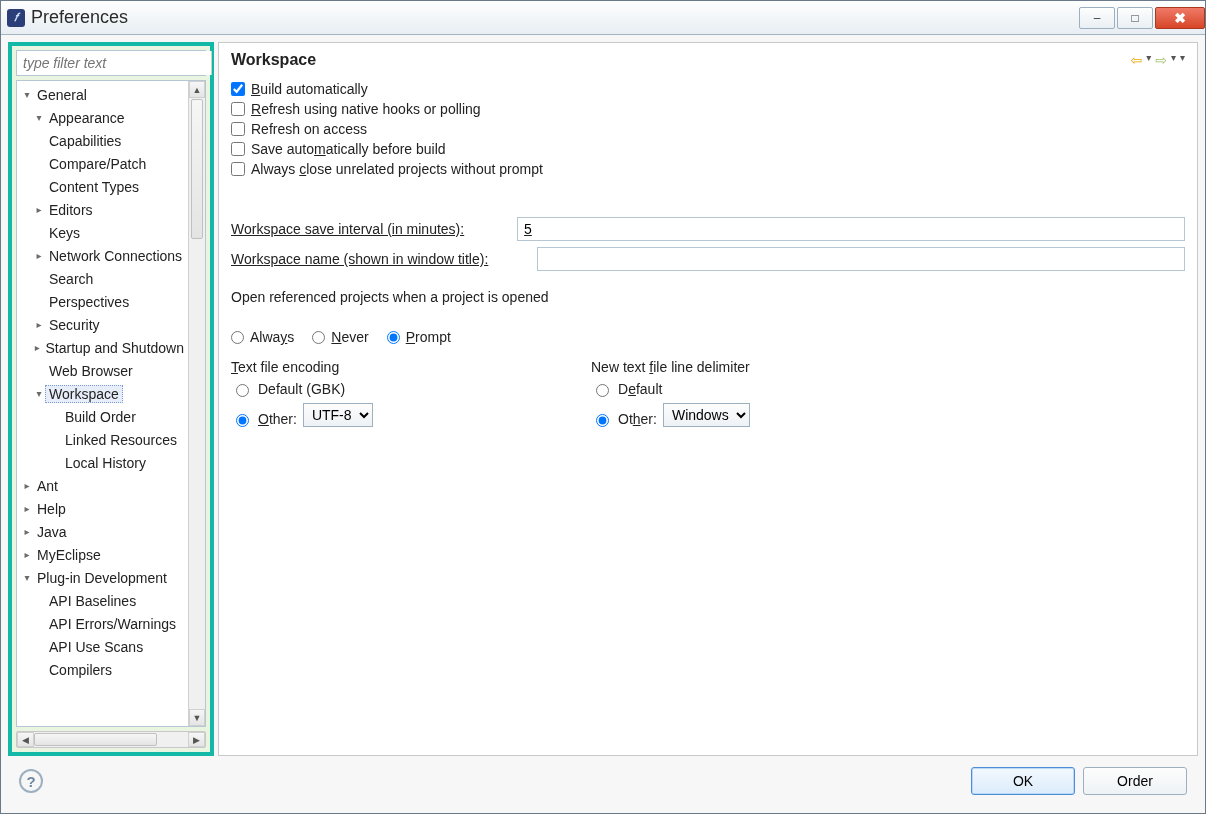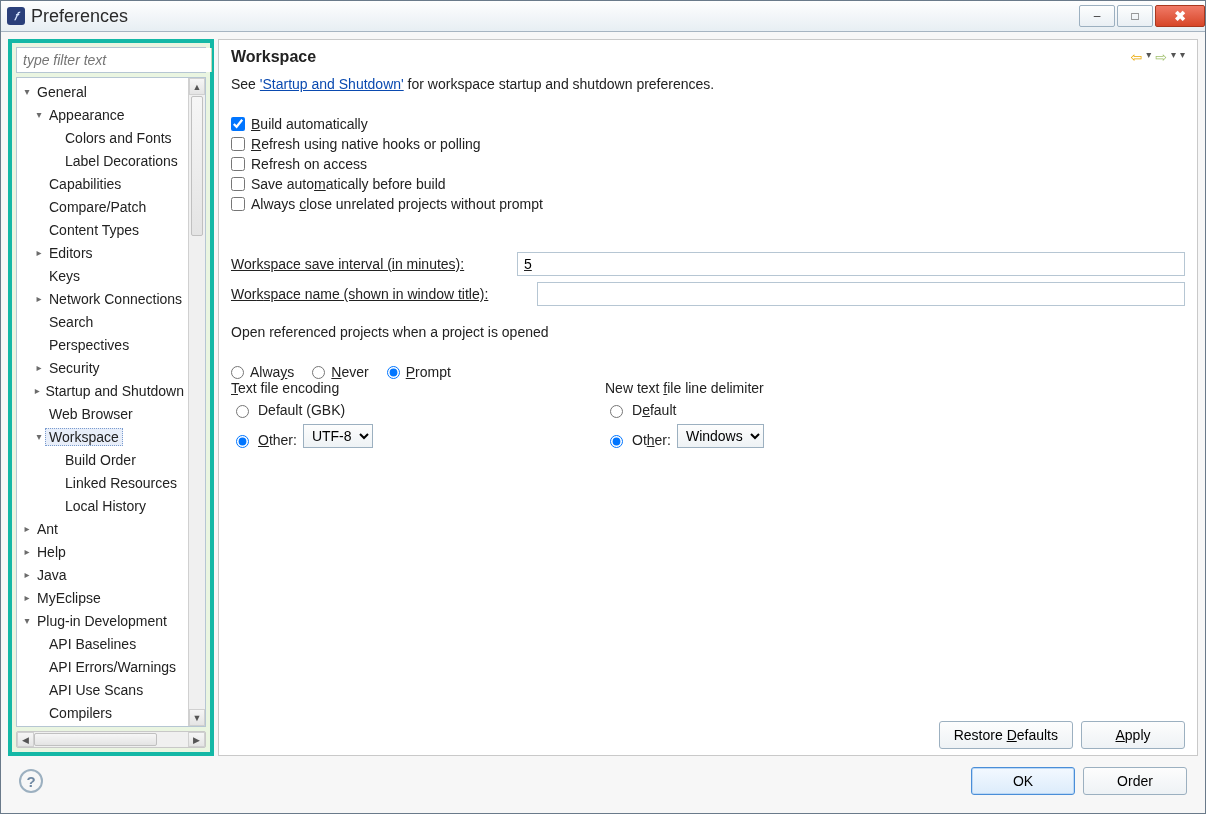--- a/index.html
+++ b/index.html
@@ -56,21 +56,21 @@
   .chk-row label u { text-decoration:underline; }
   .form-row { display:flex; align-items:center; margin:6px 0; gap:6px;text-decoration:underline; }
   .form-row .lab { min-width:280px; }
   .form-row.wide input[type=text] { flex:1; }
   input[type=text].field { border:1px solid #b6c6d3; height:24px; padding:2px 6px; font-size:14px; background:#fff; }
   .group { margin-top:18px; }
   .group .g-title { margin-bottom:24px; }
   .radio-row { display:flex; align-items:center; gap:18px; }
   .radio-row label { display:flex; align-items:center; gap:6px; }
   .radio-row input[type=radio] { margin:0; }
-  .two-col { display:flex; gap:54px; }
+  .two-col { display:flex; gap:40px; margin-top:14px; }
   .fs { border:none; padding:0; min-width:320px; }
   .fs .fs-title { margin-bottom:6px; }
   .fs .opt { display:flex; align-items:flex-end; gap:6px; margin:6px 0; }
   .fs select { border:1px solid #9cb0c0; background:linear-gradient(#fdfdfd,#eef2f5); height:24px; font-size:14px; padding:1px 4px; }
   .btn-row { display:flex; justify-content:flex-end; gap:8px; padding:6px 12px 6px 12px; }
   .footer { display:flex; align-items:center; padding:10px 12px 12px 12px; }
   .help-icon { width:24px; height:24px; border:2px solid #9cb0c0; border-radius:50%; color:#6f88a2; display:flex; align-items:center; justify-content:center; font-weight:bold; font-size:15px; }
   .footer .spacer { flex:1; }
   .btn { min-width:104px; height:28px; border:1px solid #9cb0c0; background:linear-gradient(#fdfdfd,#eef2f5); border-radius:3px; font-size:14px; padding:0 14px; cursor:default; }
   .btn.primary { border:1px solid #4a8ed8; background:linear-gradient(#f3f9ff,#dcecfb); box-shadow:inset 0 0 0 1px #bcd8f5; }
@@ -114,34 +114,20 @@
                 <div class="node">
                     <span class="twisty">▾</span>
                     <span class="label">General</span>
                   </div>
                 <ul>
                   <li>
                     <div class="node indent-1">
                         <span class="twisty">▾</span>
                         <span class="label">Appearance</span>
                       </div>
-                    <ul>
-                      <li>
-                          <div class="node indent-2">
-                            <span class="twisty blank">·</span>
-                            <span class="label">Colors and Fonts</span>
-                          </div>
-                        </li>
-                      <li>
-                          <div class="node indent-2">
-                            <span class="twisty blank">·</span>
-                            <span class="label">Label Decorations</span>
-                          </div>
-                        </li>
-                    </ul>
                   </li>
                   <li>
                       <div class="node indent-1">
                         <span class="twisty blank">·</span>
                         <span class="label">Capabilities</span>
                       </div>
                     </li>
                   <li>
                       <div class="node indent-1">
                         <span class="twisty blank">·</span>
@@ -308,23 +294,20 @@
           <h2>Workspace</h2>
           <div class="nav-icons">
             <span class="back">⇦</span>
               <span class="drop">▾</span>
             <span class="fwd">⇨</span>
               <span class="drop">▾</span>
             <span class="drop">▾</span>
           </div>
         </div>
         <div class="content-body">
-          <div class="intro">
-            <span>See </span><a href="#">'Startup and Shutdown'</a><span> for workspace startup and shutdown preferences.</span>
-          </div>
 
           <div class="chk-row">
               <input type="checkbox" checked="" style="">
               <label><u>B</u><span>uild automatically</span></label>
             </div>
           <div class="chk-row">
               <input type="checkbox" style="">
               <label><u>R</u>efresh using native hooks or polling</label>
             </div>
           <div class="chk-row">
@@ -389,24 +372,20 @@
                   <label>D<u>e</u>fault</label>
                 </div>
               <div class="opt">
                 <input type="radio" name="delim" checked="" style="">
                 <label>Ot<u>h</u>er:</label>
                 <select><option>Windows</option></select>
               </div>
             </div>
           </div>
         </div>
-        <div class="btn-row">
-          <button class="btn">Restore <u>D</u>efaults</button>
-          <button class="btn"><u>A</u>pply</button>
-        </div>
       </div>
     </div>
 
     <div class="footer">
       <div class="help-icon">?</div>
       <div class="spacer"></div>
       <button class="btn primary">OK</button>
       <button class="btn" style="margin-left:8px">Order</button>
     </div>
   </div>

